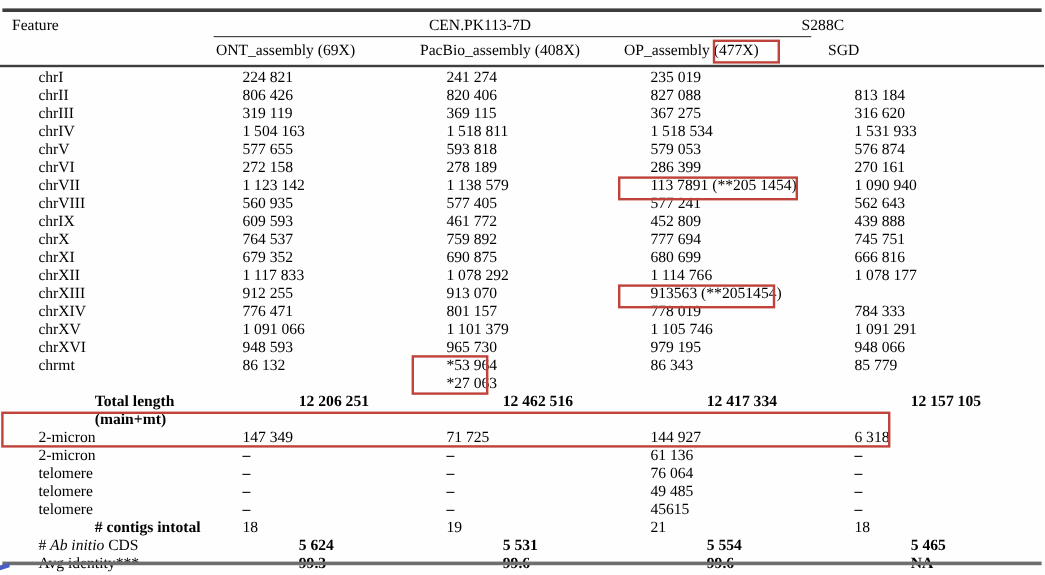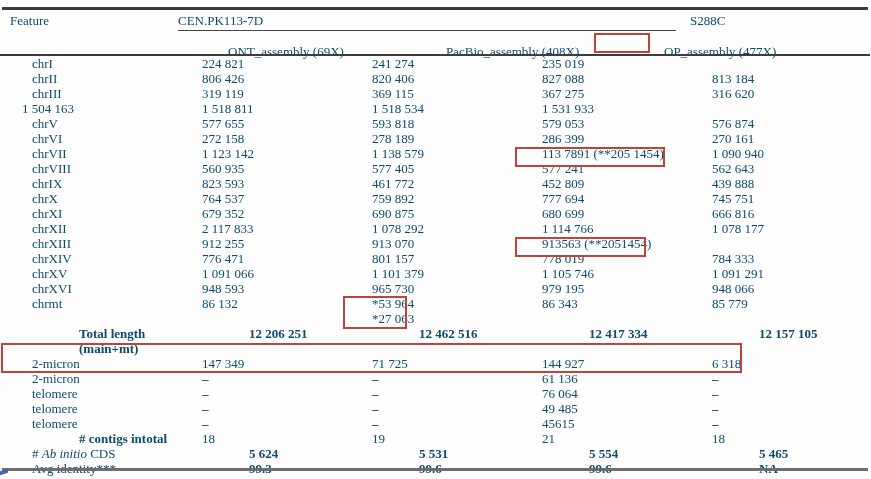--- a/index.html
+++ b/index.html
@@ -2,34 +2,34 @@
 <html><head>
 <meta charset="utf-8">
 <style>
   html,body{margin:0;padding:0;background:#ffffff;}
   .page{
     position:relative;
     width:871px;height:479px;
     background:#fefefe;
     font-family:"Liberation Serif", serif;
     font-size:13px;
-    color:#0c4a6e;
+    color:#000000;
     overflow:hidden;
   }
   .rule{position:absolute;background:#3d3d3d;}
   .rule-top{left:2px;right:3px;top:7px;height:2.5px;}
   .rule-cen{left:178px;width:498px;top:30px;height:1.4px;background:#454545;}
   .rule-mid{left:0;right:1px;top:54px;height:1.8px;}
   .rule-bottom{left:2px;right:3px;top:468px;height:3px;background:#6e6e6e;}
   .hdr-feature{position:absolute;left:10px;top:13px;}
-  .hdr-cen{position:absolute;left:178px;top:13px;width:498px;padding-right:54px;box-sizing:border-box;}
-  .hdr-s288c{position:absolute;left:690px;top:13px;}
+  .hdr-cen{position:absolute;left:178px;top:13px;width:498px;text-align:center;padding-right:54px;box-sizing:border-box;}
+  .hdr-s288c{position:absolute;left:668px;top:13px;}
   .subrow{
-    position:absolute;left:0;right:0;top:44px;
-    display:grid;grid-template-columns:180px 170px 170px 170px 1fr;gap:48px;
+    position:absolute;left:0;right:0;top:34px;
+    display:grid;grid-template-columns:180px 170px 170px 170px 1fr;
   }
   .tbody{position:absolute;left:0;right:0;top:56px;padding-left:22px;}
   .trow{
     display:grid;grid-template-columns:180px 170px 170px 170px 1fr;
     line-height:15px;
   }
   .cell{white-space:pre-line;}
   .cell.feature{padding-left:10px;}
   .b{font-weight:bold;margin-left:47px;}
   .i{font-style:italic;}
@@ -73,20 +73,21 @@
         <div class="cell">813 184</div>
       </div>
       <div class="trow">
         <div class="cell feature">chrIII</div>
         <div class="cell">319 119</div>
         <div class="cell">369 115</div>
         <div class="cell">367 275</div>
         <div class="cell">316 620</div>
       </div>
       <div class="trow">
+        <div class="cell feature">chrIV</div>
         <div class="cell">1 504 163</div>
         <div class="cell">1 518 811</div>
         <div class="cell">1 518 534</div>
         <div class="cell">1 531 933</div>
       </div>
       <div class="trow">
         <div class="cell feature">chrV</div>
         <div class="cell">577 655</div>
         <div class="cell">593 818</div>
         <div class="cell">579 053</div>
@@ -108,42 +109,42 @@
       </div>
       <div class="trow">
         <div class="cell feature">chrVIII</div>
         <div class="cell">560 935</div>
         <div class="cell">577 405</div>
         <div class="cell">577 241</div>
         <div class="cell">562 643</div>
       </div>
       <div class="trow">
         <div class="cell feature">chrIX</div>
-        <div class="cell">823 593</div>
+        <div class="cell">609 593</div>
         <div class="cell">461 772</div>
         <div class="cell">452 809</div>
         <div class="cell">439 888</div>
       </div>
       <div class="trow">
         <div class="cell feature">chrX</div>
         <div class="cell">764 537</div>
         <div class="cell">759 892</div>
         <div class="cell">777 694</div>
         <div class="cell">745 751</div>
       </div>
       <div class="trow">
         <div class="cell feature">chrXI</div>
         <div class="cell">679 352</div>
         <div class="cell">690 875</div>
         <div class="cell">680 699</div>
         <div class="cell">666 816</div>
       </div>
       <div class="trow">
         <div class="cell feature">chrXII</div>
-        <div class="cell">2 117 833</div>
+        <div class="cell">1 117 833</div>
         <div class="cell">1 078 292</div>
         <div class="cell">1 114 766</div>
         <div class="cell">1 078 177</div>
       </div>
       <div class="trow">
         <div class="cell feature">chrXIII</div>
         <div class="cell">912 255</div>
         <div class="cell">913 070</div>
         <div class="cell">913563 (**2051454)</div>
       </div>

